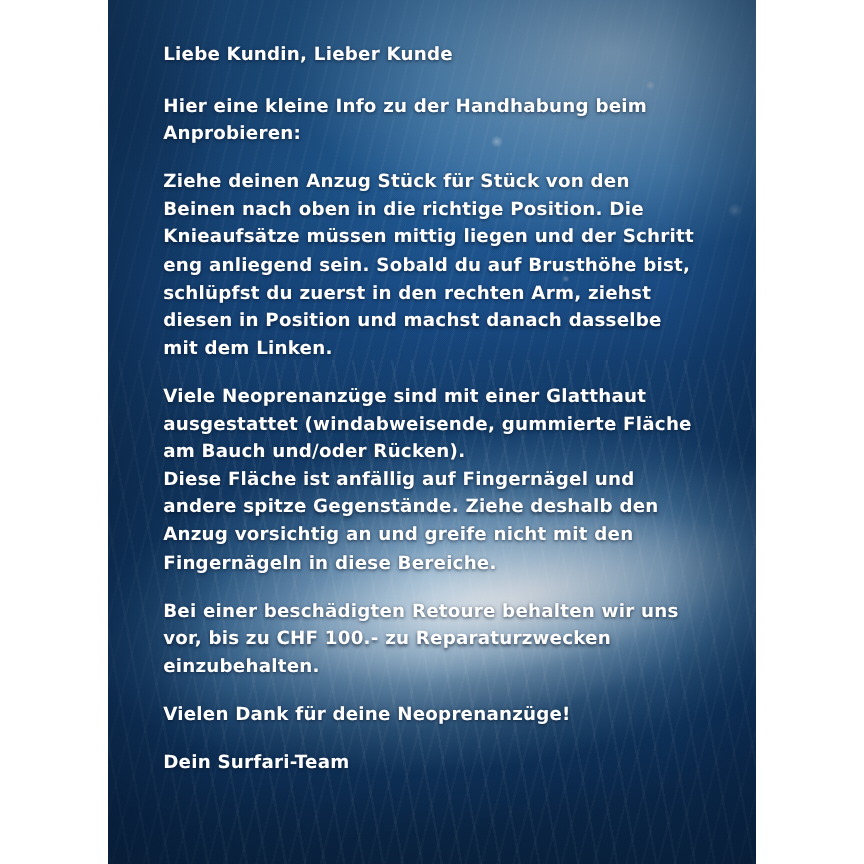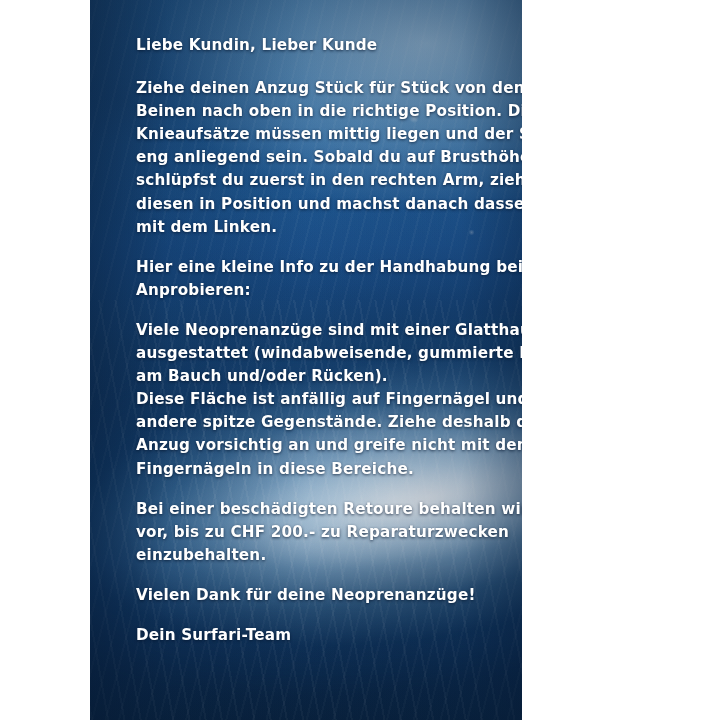--- a/index.html
+++ b/index.html
@@ -17,21 +17,21 @@
     height: 720px;
     background: #ffffff;
     overflow: hidden;
   }
 
   
   #card {
     position: absolute;
     left: 90px;
     top: 0px;
-    width: 432px;
+    width: 540px;
     height: 720px;
     overflow: hidden;
     background: #b91c1c;
   }
 
   
   .wave-layer {
     position: absolute;
     inset: 0;
   }
@@ -222,24 +222,24 @@
     <div class="wave-barrel"></div>
     <div class="wave-lip"></div>
     <div class="wave-lip-2"></div>
     <div class="streaks"></div>
     <div class="streaks-2"></div>
     <div class="spray"></div>
     <div class="vignette"></div>
 
     <div id="text-block">
       <p class="p-heading">Liebe Kundin, Lieber Kunde</p>
+      <p>Hier eine kleine Info zu der Handhabung beim Anprobieren:</p>
       <p>Ziehe deinen Anzug Stück für Stück von den Beinen nach oben in die richtige Position. Die Knieaufsätze müssen mittig liegen und der Schritt eng anliegend sein. Sobald du auf Brusthöhe bist, schlüpfst du zuerst in den rechten Arm, ziehst diesen in Position und machst danach dasselbe mit dem Linken.</p>
-      <p>Hier eine kleine Info zu der Handhabung beim Anprobieren:</p>
       <p>Viele Neoprenanzüge sind mit einer Glatthaut ausgestattet (windabweisende, gummierte Fläche am Bauch und/oder Rücken).
 Diese Fläche ist anfällig auf Fingernägel und andere spitze Gegenstände. Ziehe deshalb den Anzug vorsichtig an und greife nicht mit den Fingernägeln in diese Bereiche.</p>
-      <p>Bei einer beschädigten Retoure behalten wir uns vor, bis zu CHF 200.- zu Reparaturzwecken einzubehalten.</p>
+      <p>Bei einer beschädigten Retoure behalten wir uns vor, bis zu CHF 100.- zu Reparaturzwecken einzubehalten.</p>
       <p>Vielen Dank für deine Neoprenanzüge!</p>
       <p>Dein Surfari-Team</p>
     </div>
 
   </div>
 
 </div>
 
 </body></html>

